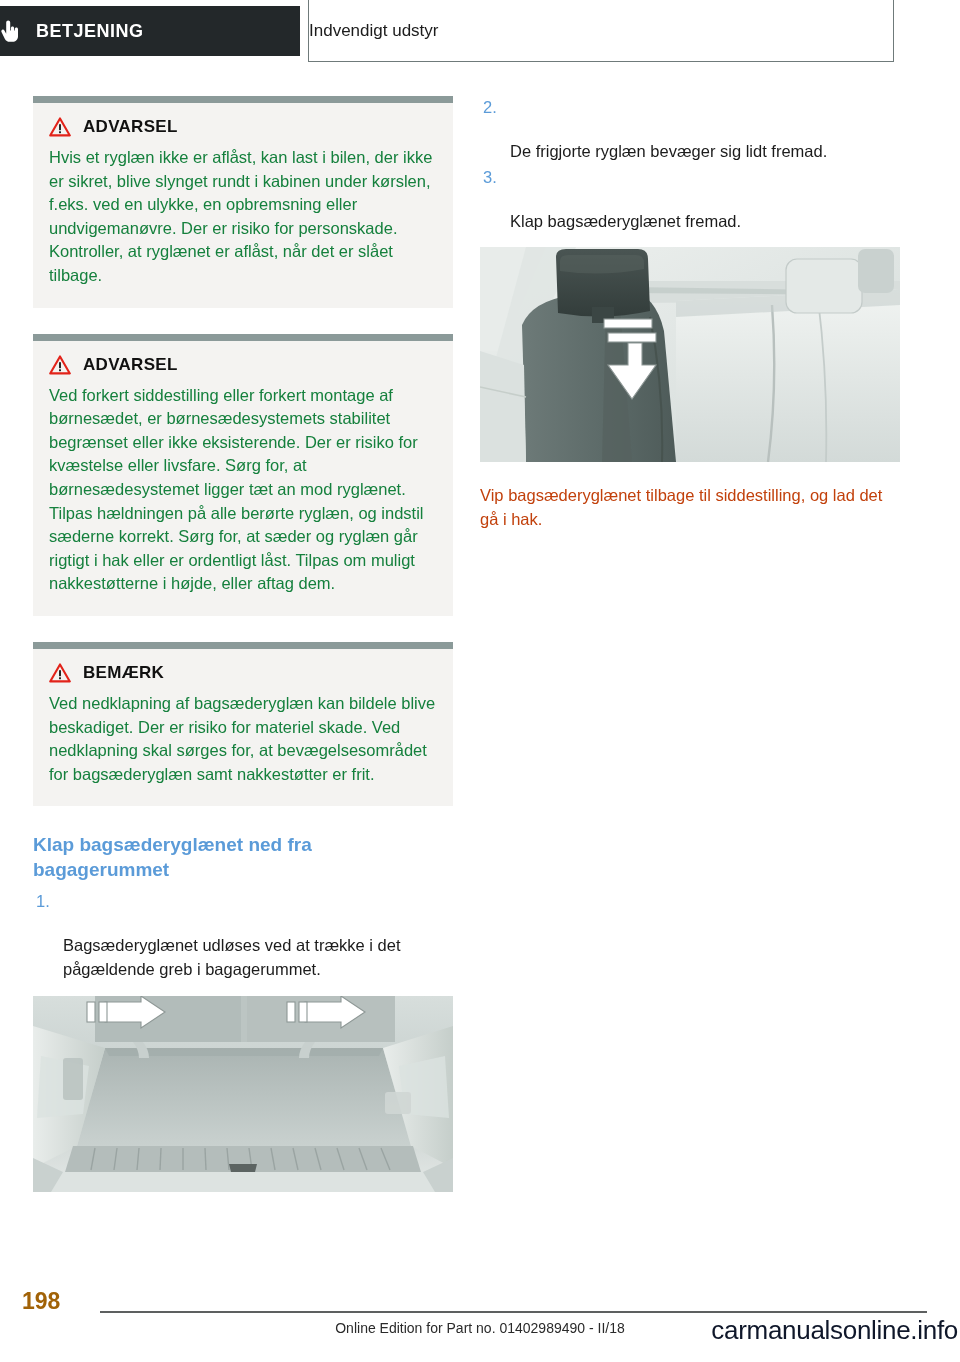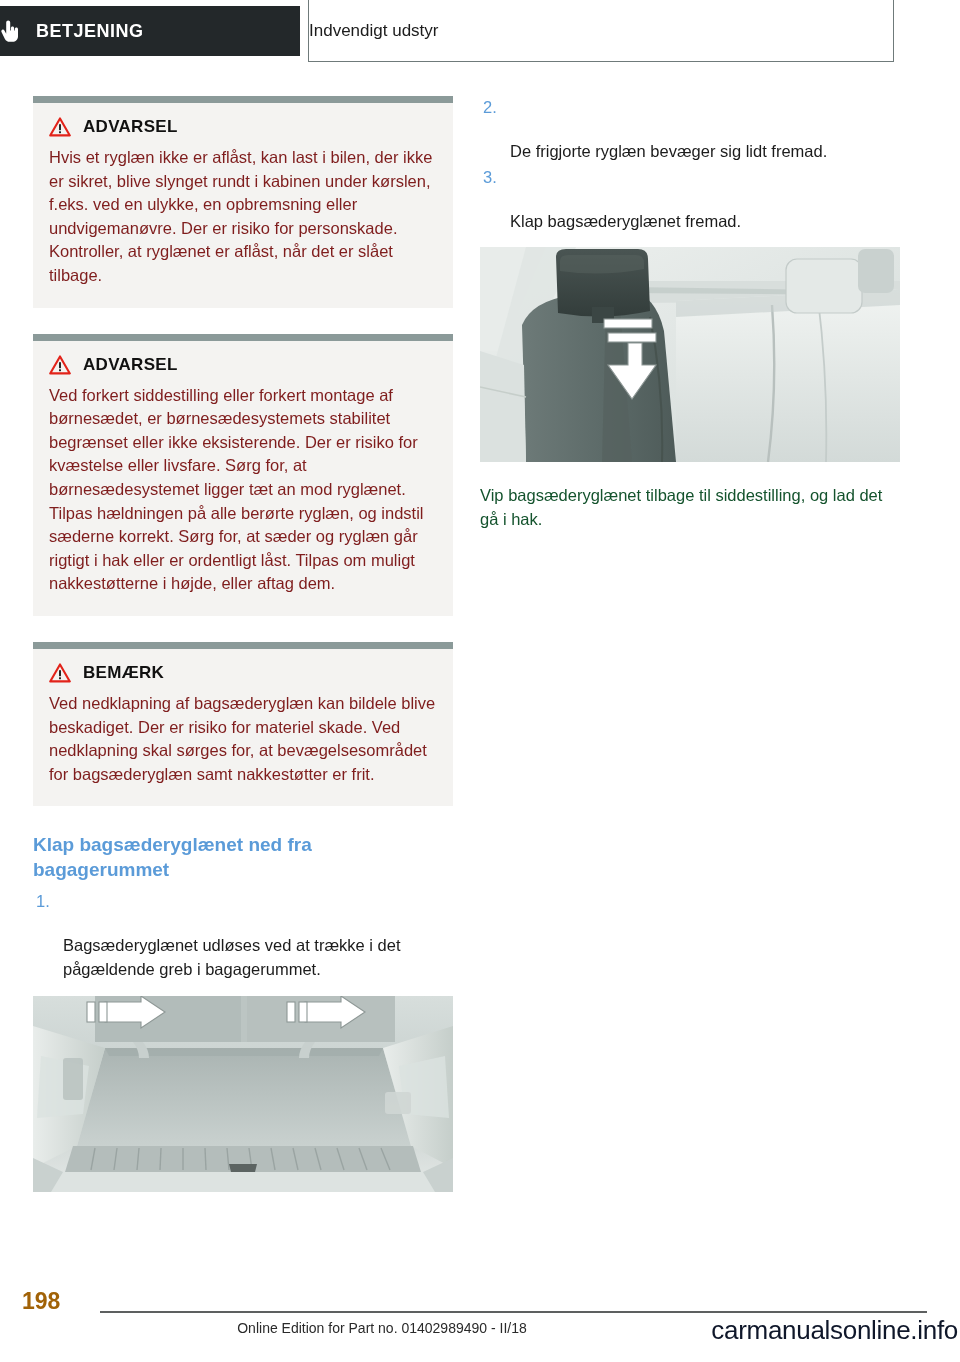--- a/index.html
+++ b/index.html
@@ -99,21 +99,21 @@
   .tri-icon { width: 22px; height: 20px; display: block; flex: none; }
   .notice-title {
     font-size: 17px;
     font-weight: bold;
     color: #111111;
     letter-spacing: 0.3px;
   }
   .notice-body {
     font-size: 16.5px;
     line-height: 1.43;
-    color: #7f1d1d;
+    color: #15803d;
   }
 
   
   .blue-heading {
     color: #5b9bd8;
     font-size: 19px;
     font-weight: bold;
     line-height: 1.32;
     margin-bottom: 8px;
   }
@@ -132,21 +132,21 @@
     width: 30px;
     flex: none;
     text-align: left;
     padding-left: 3px;
   }
   .step-text { flex: 1; margin-top: 44px; }
 
   .para {
     font-size: 16.5px;
     line-height: 1.43;
-    color: #14532d;
+    color: #c2410c;
   }
 
   
   .figure { width: 420px; display: block; }
   .fig-seat  { height: 215px; margin: 14px 0 22px 0; }
   .fig-trunk { height: 196px; margin: 14px 0 0 0; }
 
   
   .footer {
     position: absolute;
@@ -168,21 +168,21 @@
     left: 100px;
     top: 27px;
     width: 827px;
     height: 2px;
     background: #5d6060;
   }
   .footer-edition {
     position: absolute;
     left: 0;
     top: 36px;
-    width: 764px;
+    width: 960px;
     text-align: center;
     font-size: 14px;
     color: #2a2a2a;
   }
   .watermark {
     position: absolute;
     right: 2px;
     top: 31px;
     font-size: 26px;
     color: #0f172a;

